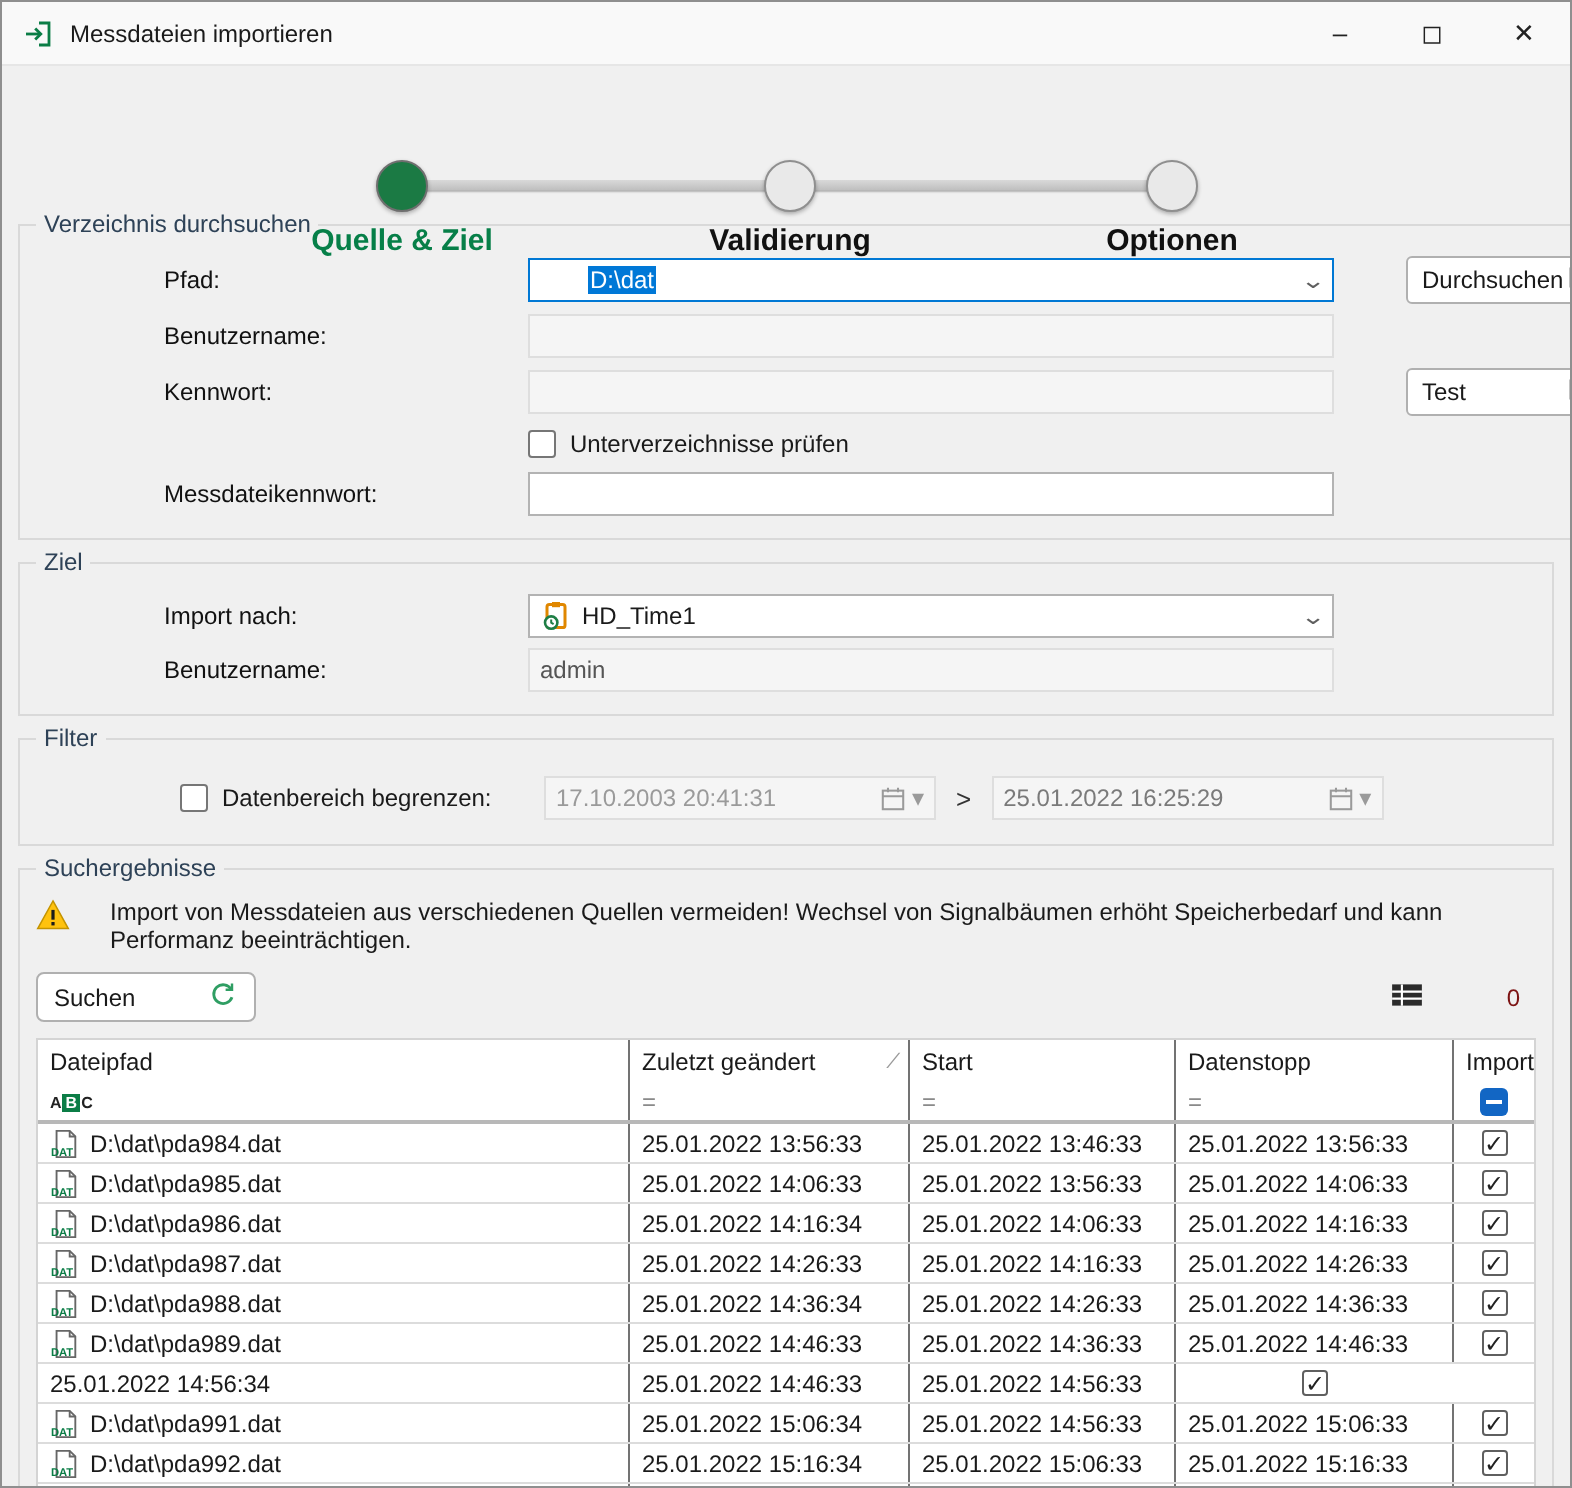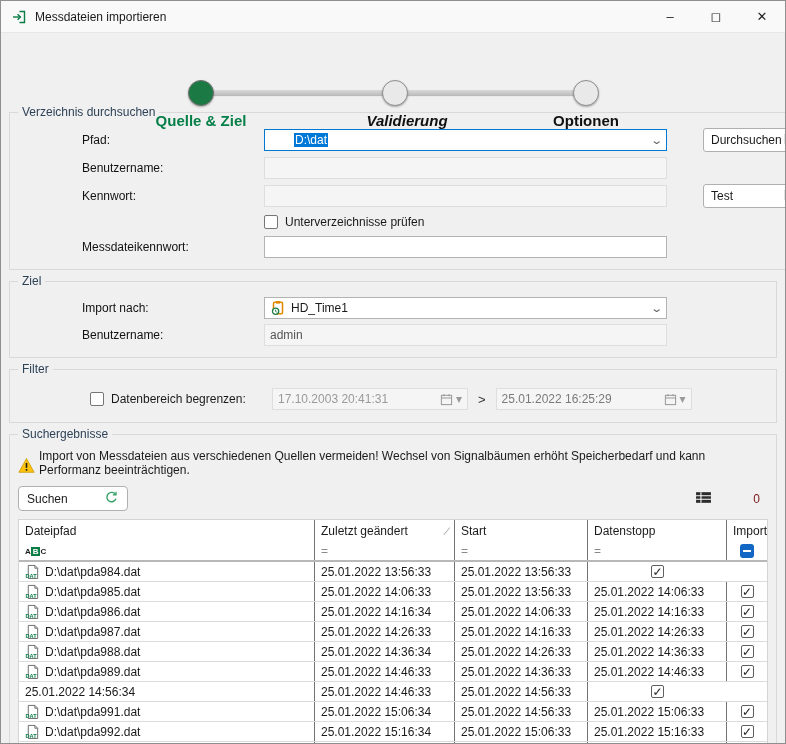--- a/index.html
+++ b/index.html
@@ -43,21 +43,21 @@
   .cb { width:14px; height:14px; border:1px solid #767676; background:#fff; border-radius:2px; display:inline-flex; align-items:center; justify-content:center; font-size:12px; line-height:1; color:#222; flex:0 0 auto; }
   .cbrow { display:flex; align-items:center; gap:7px; }
 
   
   .daterow { display:flex; align-items:center; gap:10px; }
   .datefield { width:196px; justify-content:space-between; }
   .calbtn { display:flex; align-items:center; gap:3px; color:#9a9a9a; }
   .gt { color:#333; font-size:13px; }
 
   
-  .warnrow { display:flex; align-items:flex-end; gap:4px; margin:4px 2px 9px 2px; }
+  .warnrow { display:flex; align-items:flex-start; gap:20px; margin:4px 2px 9px 2px; }
   .searchrow { display:flex; align-items:center; margin:0 2px 8px 2px;gap:14px; }
   .searchbtn { width:110px; height:25px; border:1px solid #b0b0b0; border-radius:4px; background:#fff; display:flex; align-items:center; justify-content:space-between; padding:0 8px; }
   .counters { margin-left:auto; display:flex; align-items:center; gap:34px; padding-right:8px; }
   .count { color:#7d1414; min-width:14px; text-align:right; }
 
   
   .table { border:1px solid #d4d4d4; background:#fff; margin:2px 2px 0 2px; }
   .trow { display:grid; grid-template-columns:296px 140px 133px 139px 1fr; align-items:center; }
   .trow > div { padding:2px 6px; height:100%; display:flex; align-items:center; border-right:1px solid #737373; overflow:hidden; white-space:nowrap; }
   .trow > div:last-child { border-right:none; justify-content:center; }
@@ -95,21 +95,21 @@
       <div class="wbtn">✕</div>
     </div>
   </div>
 
   <div class="stepper">
     <div class="stepline"></div>
     <div class="stepdot active" style="left:187px;"></div>
     <div class="stepdot" style="left:381px;"></div>
     <div class="stepdot" style="left:572px;"></div>
     <div class="steplabel active" style="left:110px;">Quelle &amp; Ziel</div>
-    <div class="steplabel" style="left:316px;font-style:italic;">Validierung</div>
+    <div class="steplabel" style="left:304px;">Validierung</div>
     <div class="steplabel" style="left:495px;">Optionen</div>
   </div>
 
   <fieldset>
     <legend>Verzeichnis durchsuchen</legend>
 
     <div class="frow">
       <span class="flabel">Pfad:</span>
       <div class="combo focused">
         <span class="sel">D:\dat</span>
@@ -299,20 +299,21 @@
               <span class="fileicon">
                 <svg viewBox="0 0 16 16" width="15" height="15">
                   <path d="M3.5 1.5h7l3 3v11h-10z" fill="#fff" stroke="#666" stroke-width="1"></path>
                   <path d="M10.5 1.5v3h3" fill="none" stroke="#666" stroke-width="1"></path>
                   <text x="0.5" y="15" font-size="6" font-weight="bold" fill="#0b7d46" font-family="Liberation Sans, sans-serif">DAT</text>
                 </svg>
               </span>
               <span class="path">D:\dat\pda984.dat</span>
             </div>
             <div>25.01.2022 13:56:33</div>
+            <div>25.01.2022 13:46:33</div>
             <div>25.01.2022 13:56:33</div>
             <div>
               <span class="cb small">✓</span>
             </div>
           </div>
           <div class="trow">
             <div>
               <span class="fileicon">
                 <svg viewBox="0 0 16 16" width="15" height="15">
                   <path d="M3.5 1.5h7l3 3v11h-10z" fill="#fff" stroke="#666" stroke-width="1"></path>

